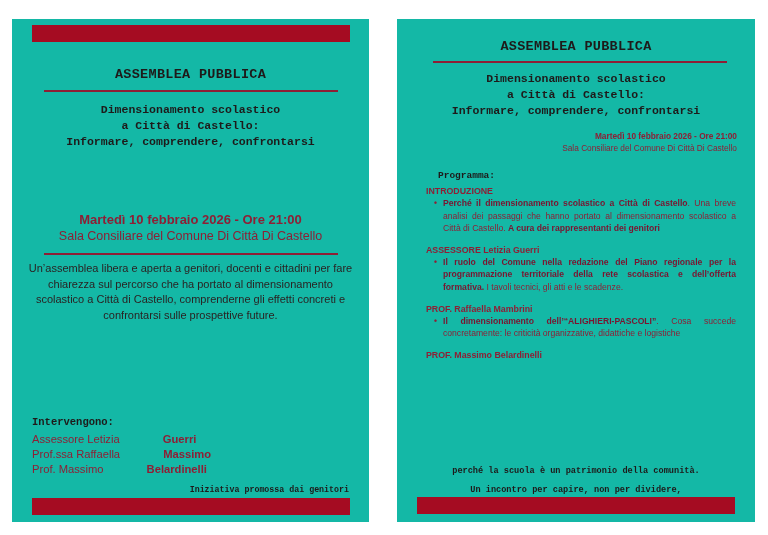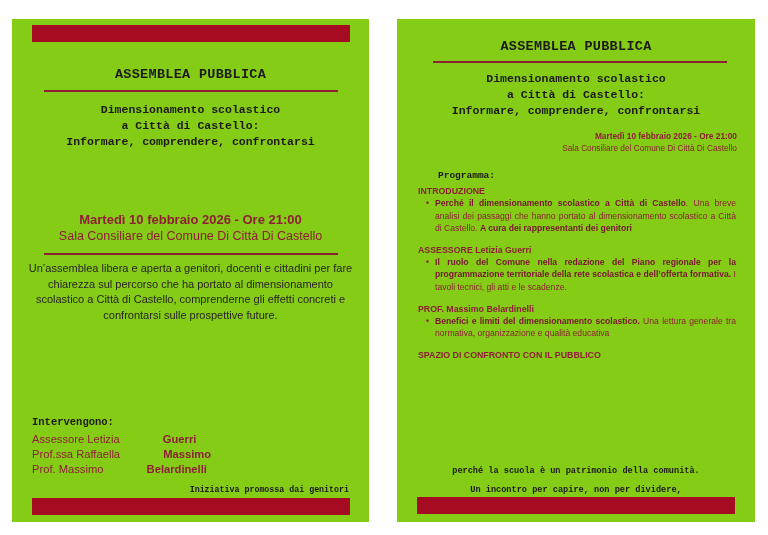--- a/index.html
+++ b/index.html
@@ -1,21 +1,21 @@
 <!DOCTYPE html>
 <html><head>
 <meta charset="utf-8">
 <style>
   * { box-sizing: border-box; margin: 0; padding: 0; }
   html, body { width: 768px; height: 535px; background: #ffffff; overflow: hidden; }
   body { position: relative; font-family: "Liberation Sans", sans-serif; }
 
   .card {
     position: absolute;
-    background: #84cc16;
+    background: #14b8a6;
   }
   #left-card { left: 12px; top: 19px; width: 357px; height: 503px; }
   #right-card { left: 397px; top: 19px; width: 358px; height: 503px; }
 
   .bar { position: absolute; background: #a50c22; }
   .rule { position: absolute; height: 2px; background: #8e1f35; }
 
   .mono { font-family: "Liberation Mono", "DejaVu Sans Mono", monospace; font-weight: bold; color: #1e1a1a; }
   .center { text-align: center; }
 
@@ -38,21 +38,21 @@
 
   
   #right-title { position: absolute; left: 0; right: 0; top: 20px; font-size: 13.5px; letter-spacing: 0.3px; }
   #right-title-rule { left: 36px; width: 294px; top: 42px; }
   #right-subtitle { position: absolute; left: 0; right: 0; top: 52px; font-size: 11.5px; line-height: 16px; }
   #right-date { position: absolute; right: 18px; top: 112px; font-size: 8.3px; font-weight: bold; color: #8e1f35; }
   #right-venue { position: absolute; right: 18px; top: 124px; font-size: 8.3px; color: #8e1f35; }
 
   #program-heading { position: absolute; left: 21px; top: 151px; font-size: 9.5px; padding-left: 20px; }
   #program { position: absolute; left: 21px; width: 318px; top: 166px; font-size: 8.6px; color: #8e1f35; }
-  .section { margin-bottom: 9px; }
+  .section { margin-bottom: 9px; margin-left: 8px; }
   .section-title { font-weight: bold; font-size: 8.8px; line-height: 12px; color: #8e1f35; }
   .section-item { position: relative; padding-left: 17px; line-height: 12.6px; text-align: justify; }
   .section-item::before { content: "•"; position: absolute; left: 8px; top: 0; font-weight: bold; }
   .section-item b { color: #7a1530; }
 
   #right-closing { position: absolute; left: 0; right: 0; top: 443px; font-size: 8.6px; line-height: 19px; }
   #right-bottom-bar { left: 20px; top: 478px; width: 318px; height: 17px; }
 </style>
 </head>
 <body>
@@ -104,25 +104,25 @@
   <div id="program">
     <div class="section">
       <div class="section-title">INTRODUZIONE</div>
       <div class="section-item"><b>Perché il dimensionamento scolastico a Città di Castello</b><span>. Una breve analisi dei passaggi che hanno portato al dimensionamento scolastico a Città di Castello. </span><b>A cura dei rappresentanti dei genitori</b></div>
     </div>
     <div class="section">
       <div class="section-title">ASSESSORE Letizia Guerri</div>
       <div class="section-item"><b>Il ruolo del Comune nella redazione del Piano regionale per la programmazione territoriale della rete scolastica e dell’offerta formativa.</b><span> I tavoli tecnici, gli atti e le scadenze.</span></div>
     </div>
     <div class="section">
-      <div class="section-title">PROF. Massimo Belardinelli</div>
-      <div class="section-item"><b>Benefici e limiti del dimensionamento scolastico.</b><span> Una lettura generale tra normativa, organizzazione e qualità educativa</span></div>
+      <div class="section-title">PROF. Raffaella Mambrini</div>
+      <div class="section-item"><b>Il dimensionamento dell’“ALIGHIERI-PASCOLI”</b><span>. Cosa succede concretamente: le criticità organizzative, didattiche e logistiche</span></div>
     </div>
     <div class="section">
-      <div class="section-title">SPAZIO DI CONFRONTO CON IL PUBBLICO</div>
+      <div class="section-title">PROF. Massimo Belardinelli</div>
     </div>
   </div>
 
   <div class="mono center" id="right-closing">
     <div>perché la scuola è un patrimonio della comunità.</div>
     <div>Un incontro per capire, non per dividere,</div>
   </div>
 
   <div class="bar" id="right-bottom-bar"></div>
 </div>

